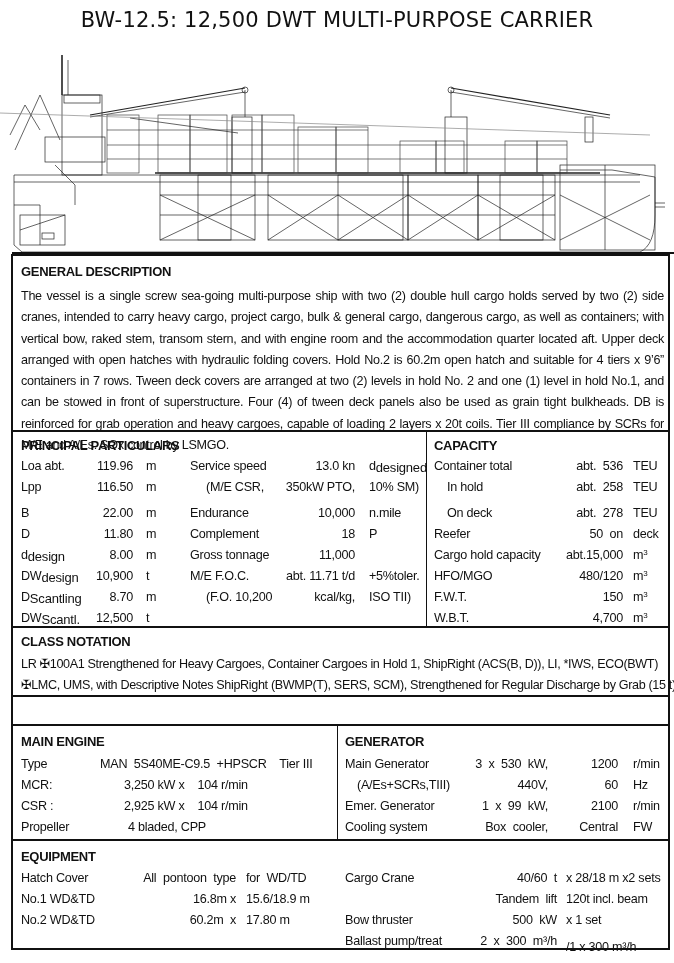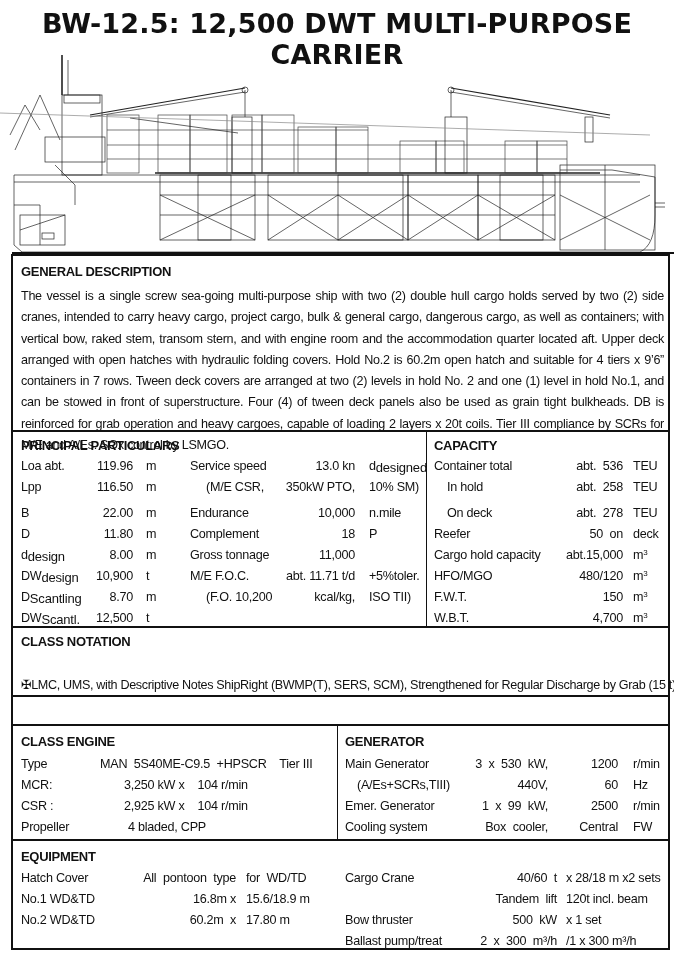--- a/index.html
+++ b/index.html
@@ -1,17 +1,17 @@
 <!DOCTYPE html>
 <html><head>
 <meta charset="utf-8">
 <style>
   html, body { margin:0; padding:0; background:#ffffff; }
   body { width:674px; height:963px; position:relative; overflow:hidden; font-family:"Liberation Sans", sans-serif; color:#111; }
-  .title { position:absolute; left:0; top:8px; width:674px; text-align:center; font-family:"DejaVu Sans", sans-serif; font-size:27px; font-weight:bold; letter-spacing:0.2px; color:#111; }
+  .title { position:absolute; left:0; top:8px; width:674px; text-align:center; font-family:"DejaVu Sans", sans-serif; font-size:21px; font-weight:normal; letter-spacing:0.2px; color:#111; }
   .drawing { position:absolute; left:0; top:55px; width:674px; height:200px; }
   .sheet { position:absolute; left:11px; top:254px; width:659px; height:696px; border:2px solid #111; box-sizing:border-box; }
   .sec { position:absolute; left:0; width:100%; box-sizing:border-box; }
   .hline { position:absolute; left:0; width:100%; height:0; border-top:2px solid #111; }
   .vline { position:absolute; width:0; border-left:1px solid #111; }
   .h { position:absolute; font-weight:bold; font-size:13px; letter-spacing:-0.3px; }
   .txt { position:absolute; font-size:12.6px; letter-spacing:-0.25px; white-space:nowrap; }
   .para { position:absolute; left:8px; top:30px; width:643px; font-size:12.6px; line-height:21.3px; text-align:justify; letter-spacing:-0.3px; }
   .r { text-align:right; }
   sub { font-size:13px; vertical-align:-2px; letter-spacing:-0.2px; }
@@ -192,29 +192,30 @@
         <div class="txt" style="left:620px;top:158px;">m<sup>3</sup></div>
         <div class="txt" style="left:421px;top:179px;">W.B.T.</div>
         <div class="txt r" style="left:520px;width:90px;top:179px;white-space:pre;">4,700</div>
         <div class="txt" style="left:620px;top:179px;">m<sup>3</sup></div>
       </div>
   </div>
   <div class="hline" style="top:370px;"></div>
 
   <div class="sec" style="top:372px;height:64px;">
     <div class="h" style="left:8px;top:6px;">CLASS NOTATION</div>
+    <div class="txt" style="left:8px;top:28px;letter-spacing:-0.35px;">LR ✠100A1 Strengthened for Heavy Cargoes, Container Cargoes in Hold 1, ShipRight (ACS(B, D)), LI, *IWS, ECO(BWT)</div>
     <div class="txt" style="left:8px;top:49px;letter-spacing:-0.35px;">✠LMC, UMS, with Descriptive Notes ShipRight (BWMP(T), SERS, SCM), Strengthened for Regular Discharge by Grab (15 t)</div>
   </div>
   <div class="hline" style="top:439px;"></div>
 
   <div class="hline" style="top:468px;"></div>
 
   <div class="sec" style="top:470px;height:114px;">
     <div class="vline" style="left:324px;top:0;height:113px;"></div>
-    <div class="h" style="left:8px;top:8px;">CLASS ENGINE</div>
+    <div class="h" style="left:8px;top:8px;">MAIN ENGINE</div>
     <div class="h" style="left:332px;top:8px;">GENERATOR</div>
     <div id="me-list">
         <div class="txt" style="left:8px;top:31px;">Type</div>
         <div class="txt" style="left:87px;top:31px;white-space:pre;">MAN  5S40ME-C9.5  +HPSCR    Tier III</div>
         <div class="txt" style="left:8px;top:52px;">MCR:</div>
         <div class="txt" style="left:111px;top:52px;white-space:pre;">3,250 kW x    104 r/min</div>
         <div class="txt" style="left:8px;top:73px;">CSR :</div>
         <div class="txt" style="left:111px;top:73px;white-space:pre;">2,925 kW x    104 r/min</div>
         <div class="txt" style="left:8px;top:94px;">Propeller</div>
         <div class="txt" style="left:115px;top:94px;white-space:pre;">4 bladed, CPP</div>
@@ -223,21 +224,21 @@
         <div class="txt" style="left:332px;top:31px;">Main Generator</div>
         <div class="txt r" style="left:430px;width:105px;top:31px;white-space:pre;">3  x  530  kW,</div>
         <div class="txt r" style="left:540px;width:65px;top:31px;">1200</div>
         <div class="txt" style="left:620px;top:31px;">r/min</div>
         <div class="txt" style="left:344px;top:52px;">(A/Es+SCRs,TIII)</div>
         <div class="txt r" style="left:430px;width:105px;top:52px;white-space:pre;">440V,</div>
         <div class="txt r" style="left:540px;width:65px;top:52px;">60</div>
         <div class="txt" style="left:620px;top:52px;">Hz</div>
         <div class="txt" style="left:332px;top:73px;">Emer.  Generator</div>
         <div class="txt r" style="left:430px;width:105px;top:73px;white-space:pre;">1  x  99  kW,</div>
-        <div class="txt r" style="left:540px;width:65px;top:73px;">2500</div>
+        <div class="txt r" style="left:540px;width:65px;top:73px;">2100</div>
         <div class="txt" style="left:620px;top:73px;">r/min</div>
         <div class="txt" style="left:332px;top:94px;">Cooling system</div>
         <div class="txt r" style="left:430px;width:105px;top:94px;white-space:pre;">Box  cooler,</div>
         <div class="txt r" style="left:540px;width:65px;top:94px;">Central</div>
         <div class="txt" style="left:620px;top:94px;">FW</div>
       </div>
   </div>
   <div class="hline" style="top:583px;"></div>
 
   <div class="sec" style="top:585px;height:108px;">
@@ -258,16 +259,16 @@
         <div class="txt r" style="left:440px;width:104px;top:30px;white-space:pre;">40/60  t</div>
         <div class="txt" style="left:553px;top:30px;white-space:pre;">x 28/18 m x2 sets</div>
         <div class="txt" style="left:332px;top:51px;"></div>
         <div class="txt r" style="left:440px;width:104px;top:51px;white-space:pre;">Tandem  lift</div>
         <div class="txt" style="left:553px;top:51px;white-space:pre;">120t incl. beam</div>
         <div class="txt" style="left:332px;top:72px;">Bow thruster</div>
         <div class="txt r" style="left:440px;width:104px;top:72px;white-space:pre;">500  kW</div>
         <div class="txt" style="left:553px;top:72px;white-space:pre;">x 1 set</div>
         <div class="txt" style="left:332px;top:93px;">Ballast pump/treat</div>
         <div class="txt r" style="left:440px;width:104px;top:93px;white-space:pre;">2  x  300  m³/h</div>
-        <div class="txt" style="left:553px;top:93px;white-space:pre;">/1 x 300 m³/h</div>
+        <div class="txt" style="left:553px;top:99px;white-space:pre;">/1 x 300 m³/h</div>
       </div>
   </div>
 </div>
 
 </body></html>

